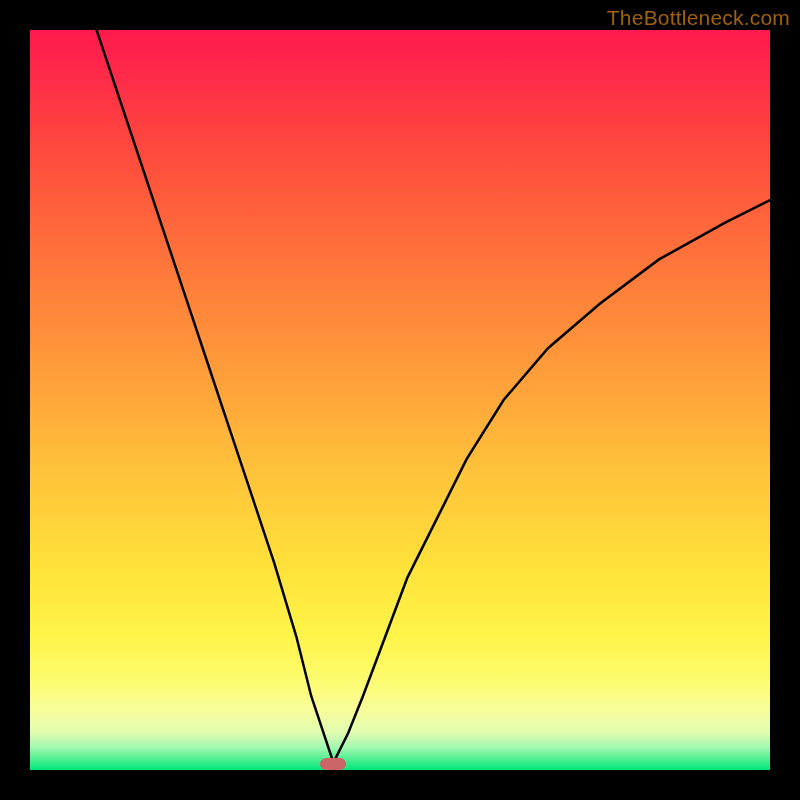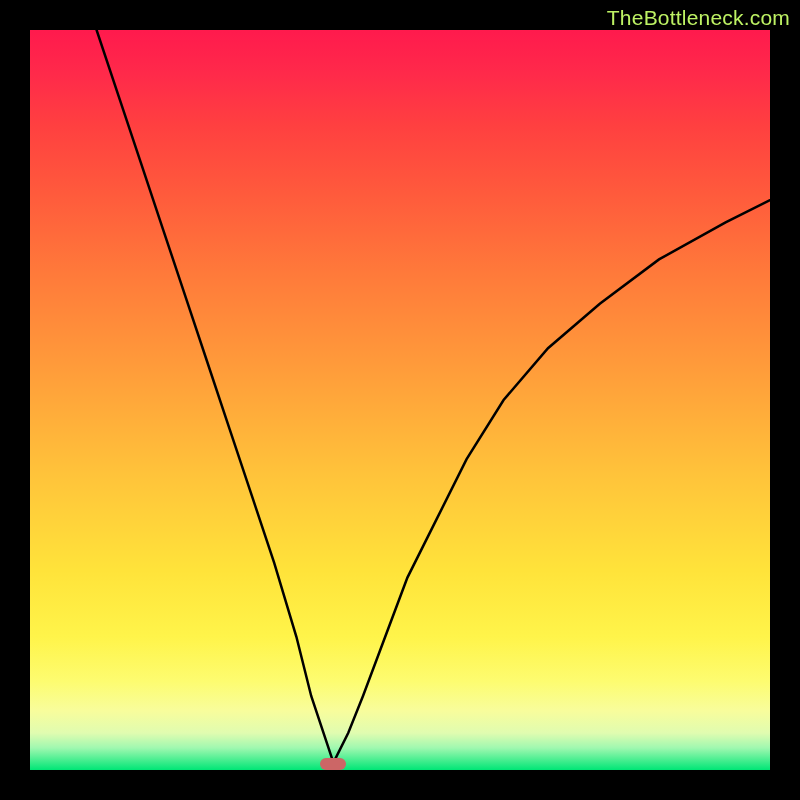--- a/index.html
+++ b/index.html
@@ -31,21 +31,21 @@
       #e0fcb0 95%,
       #a0f8b0 97%,
       #00e676 100%
     );
     overflow: visible;
   }
   .watermark {
     position: absolute;
     top: 6px;
     right: 10px;
-    color: #bef264;
+    color: #a16207;
     font-size: 21px;
     letter-spacing: 0.2px;
   }
   svg { display: block; }
   .marker {
     position: absolute;
     width: 26px;
     height: 12px;
     border-radius: 6px;
     background: #cc6666;

